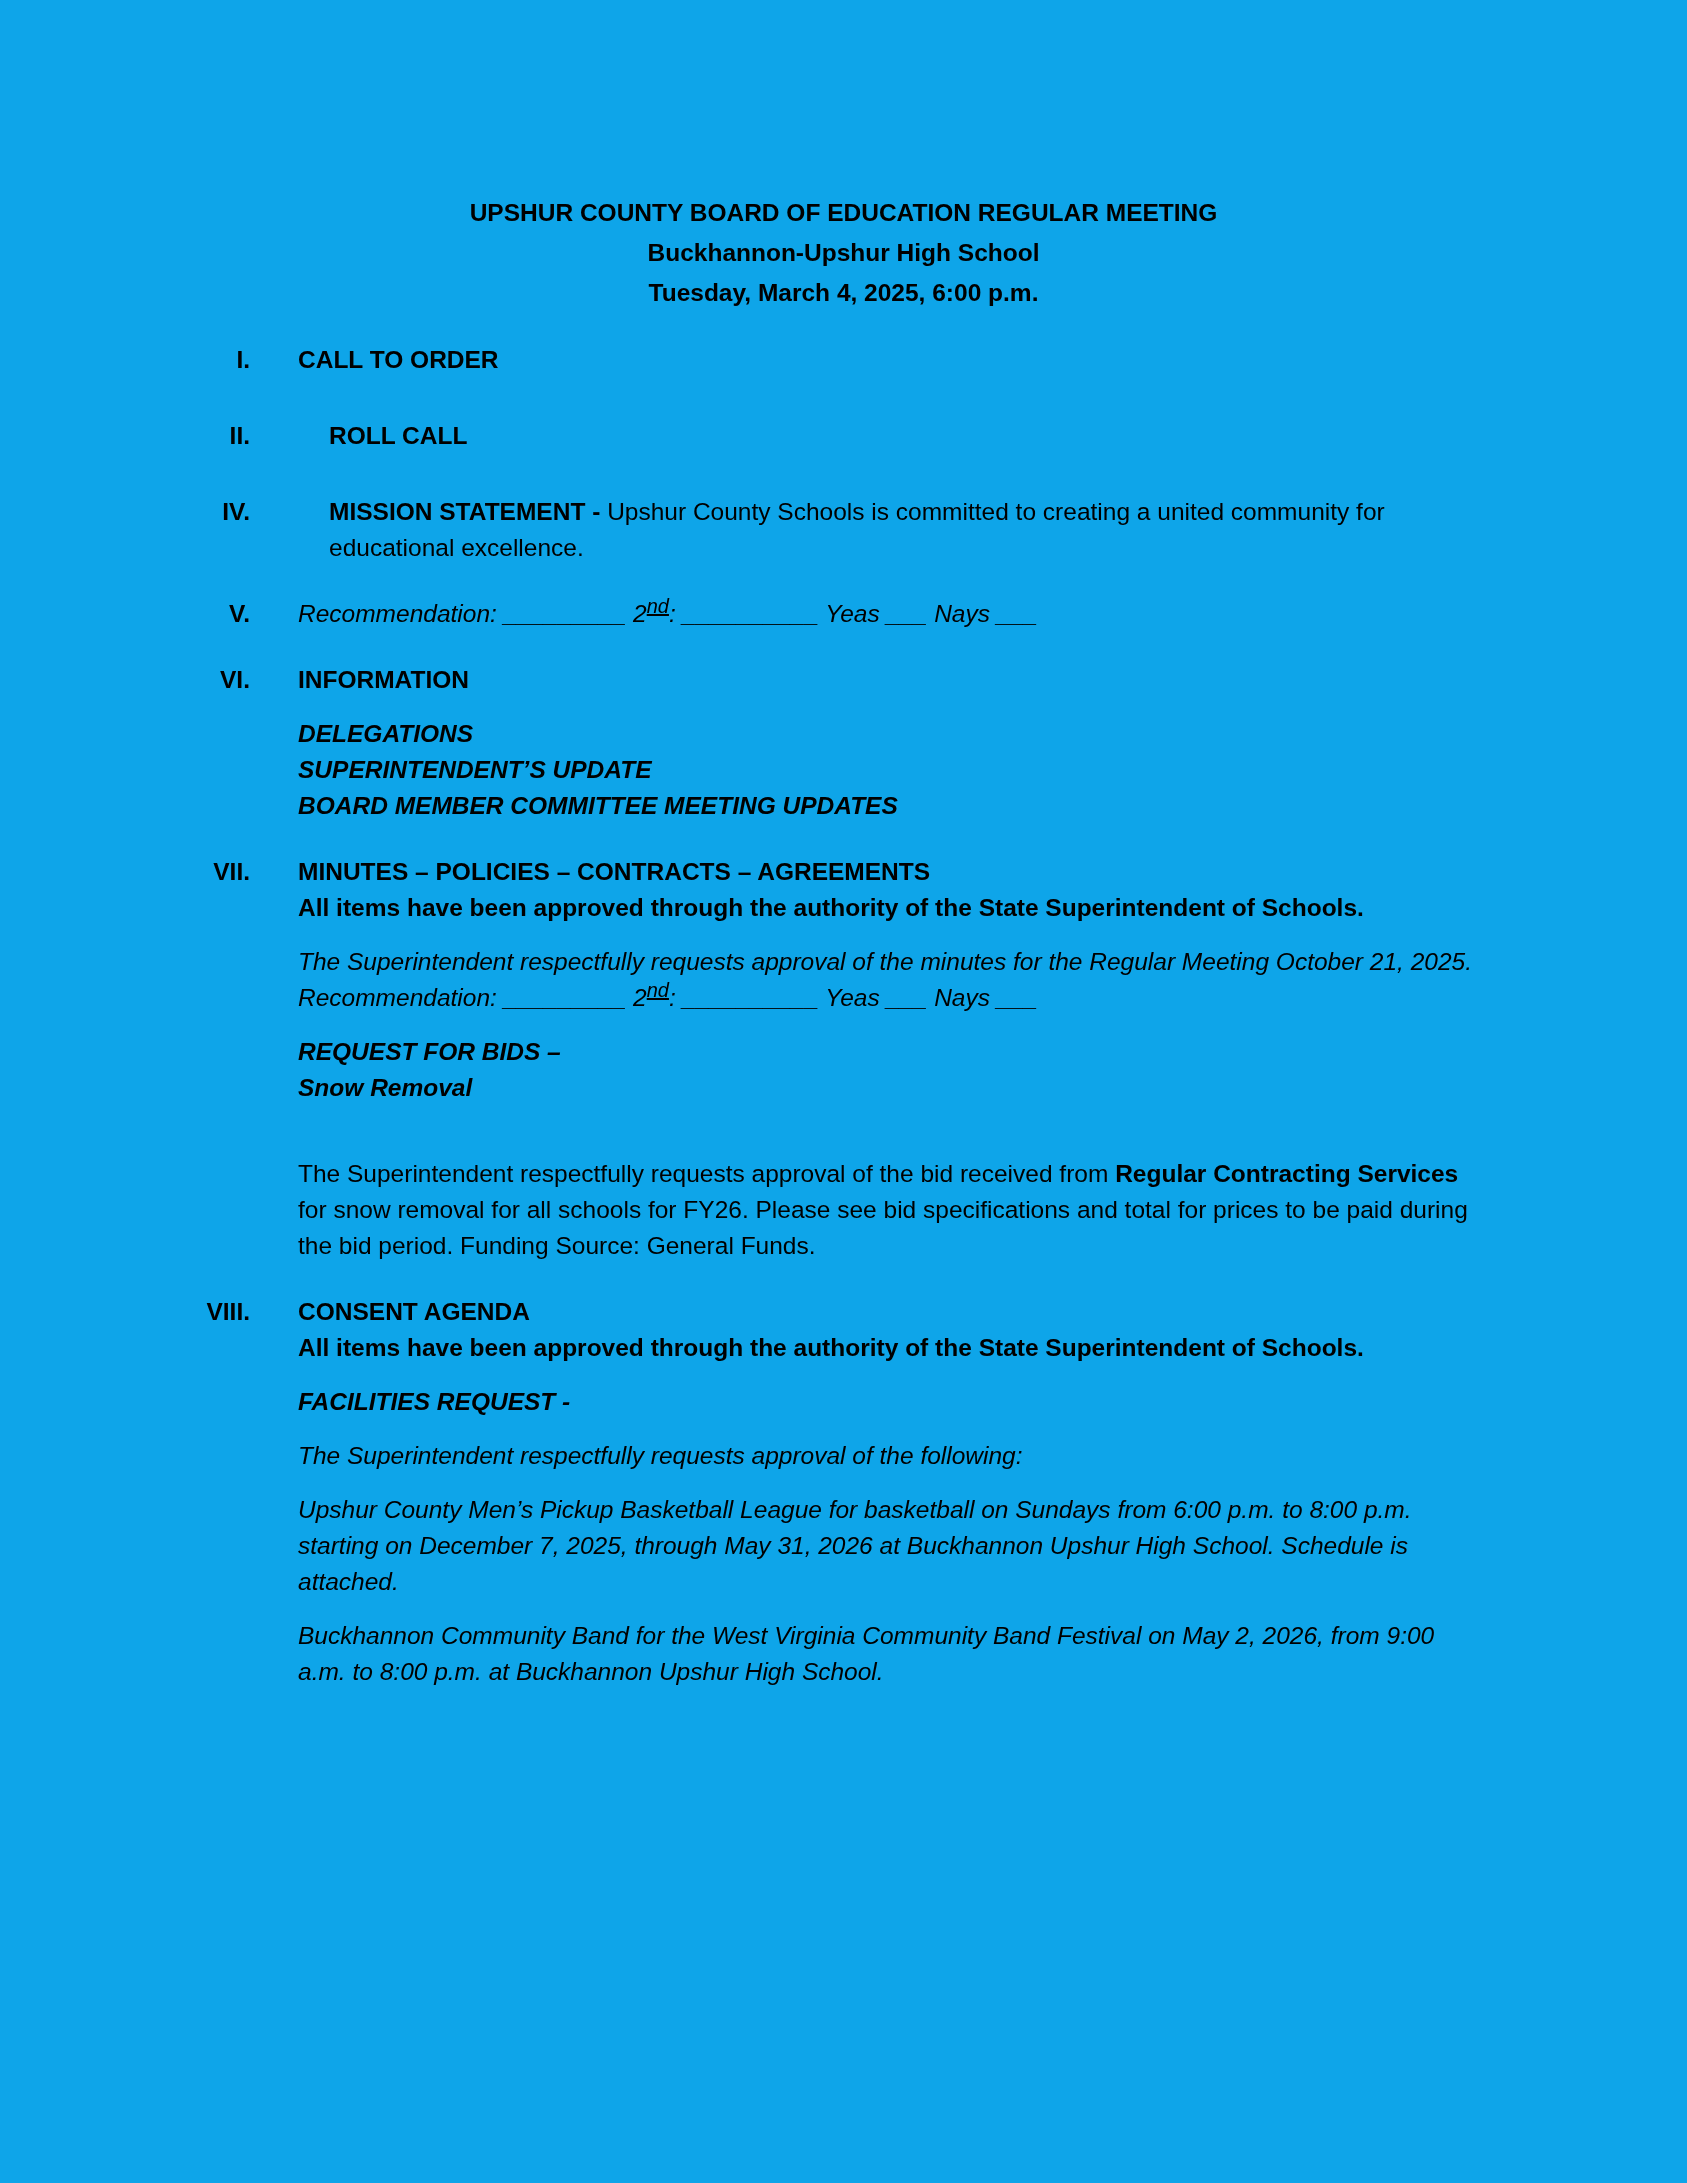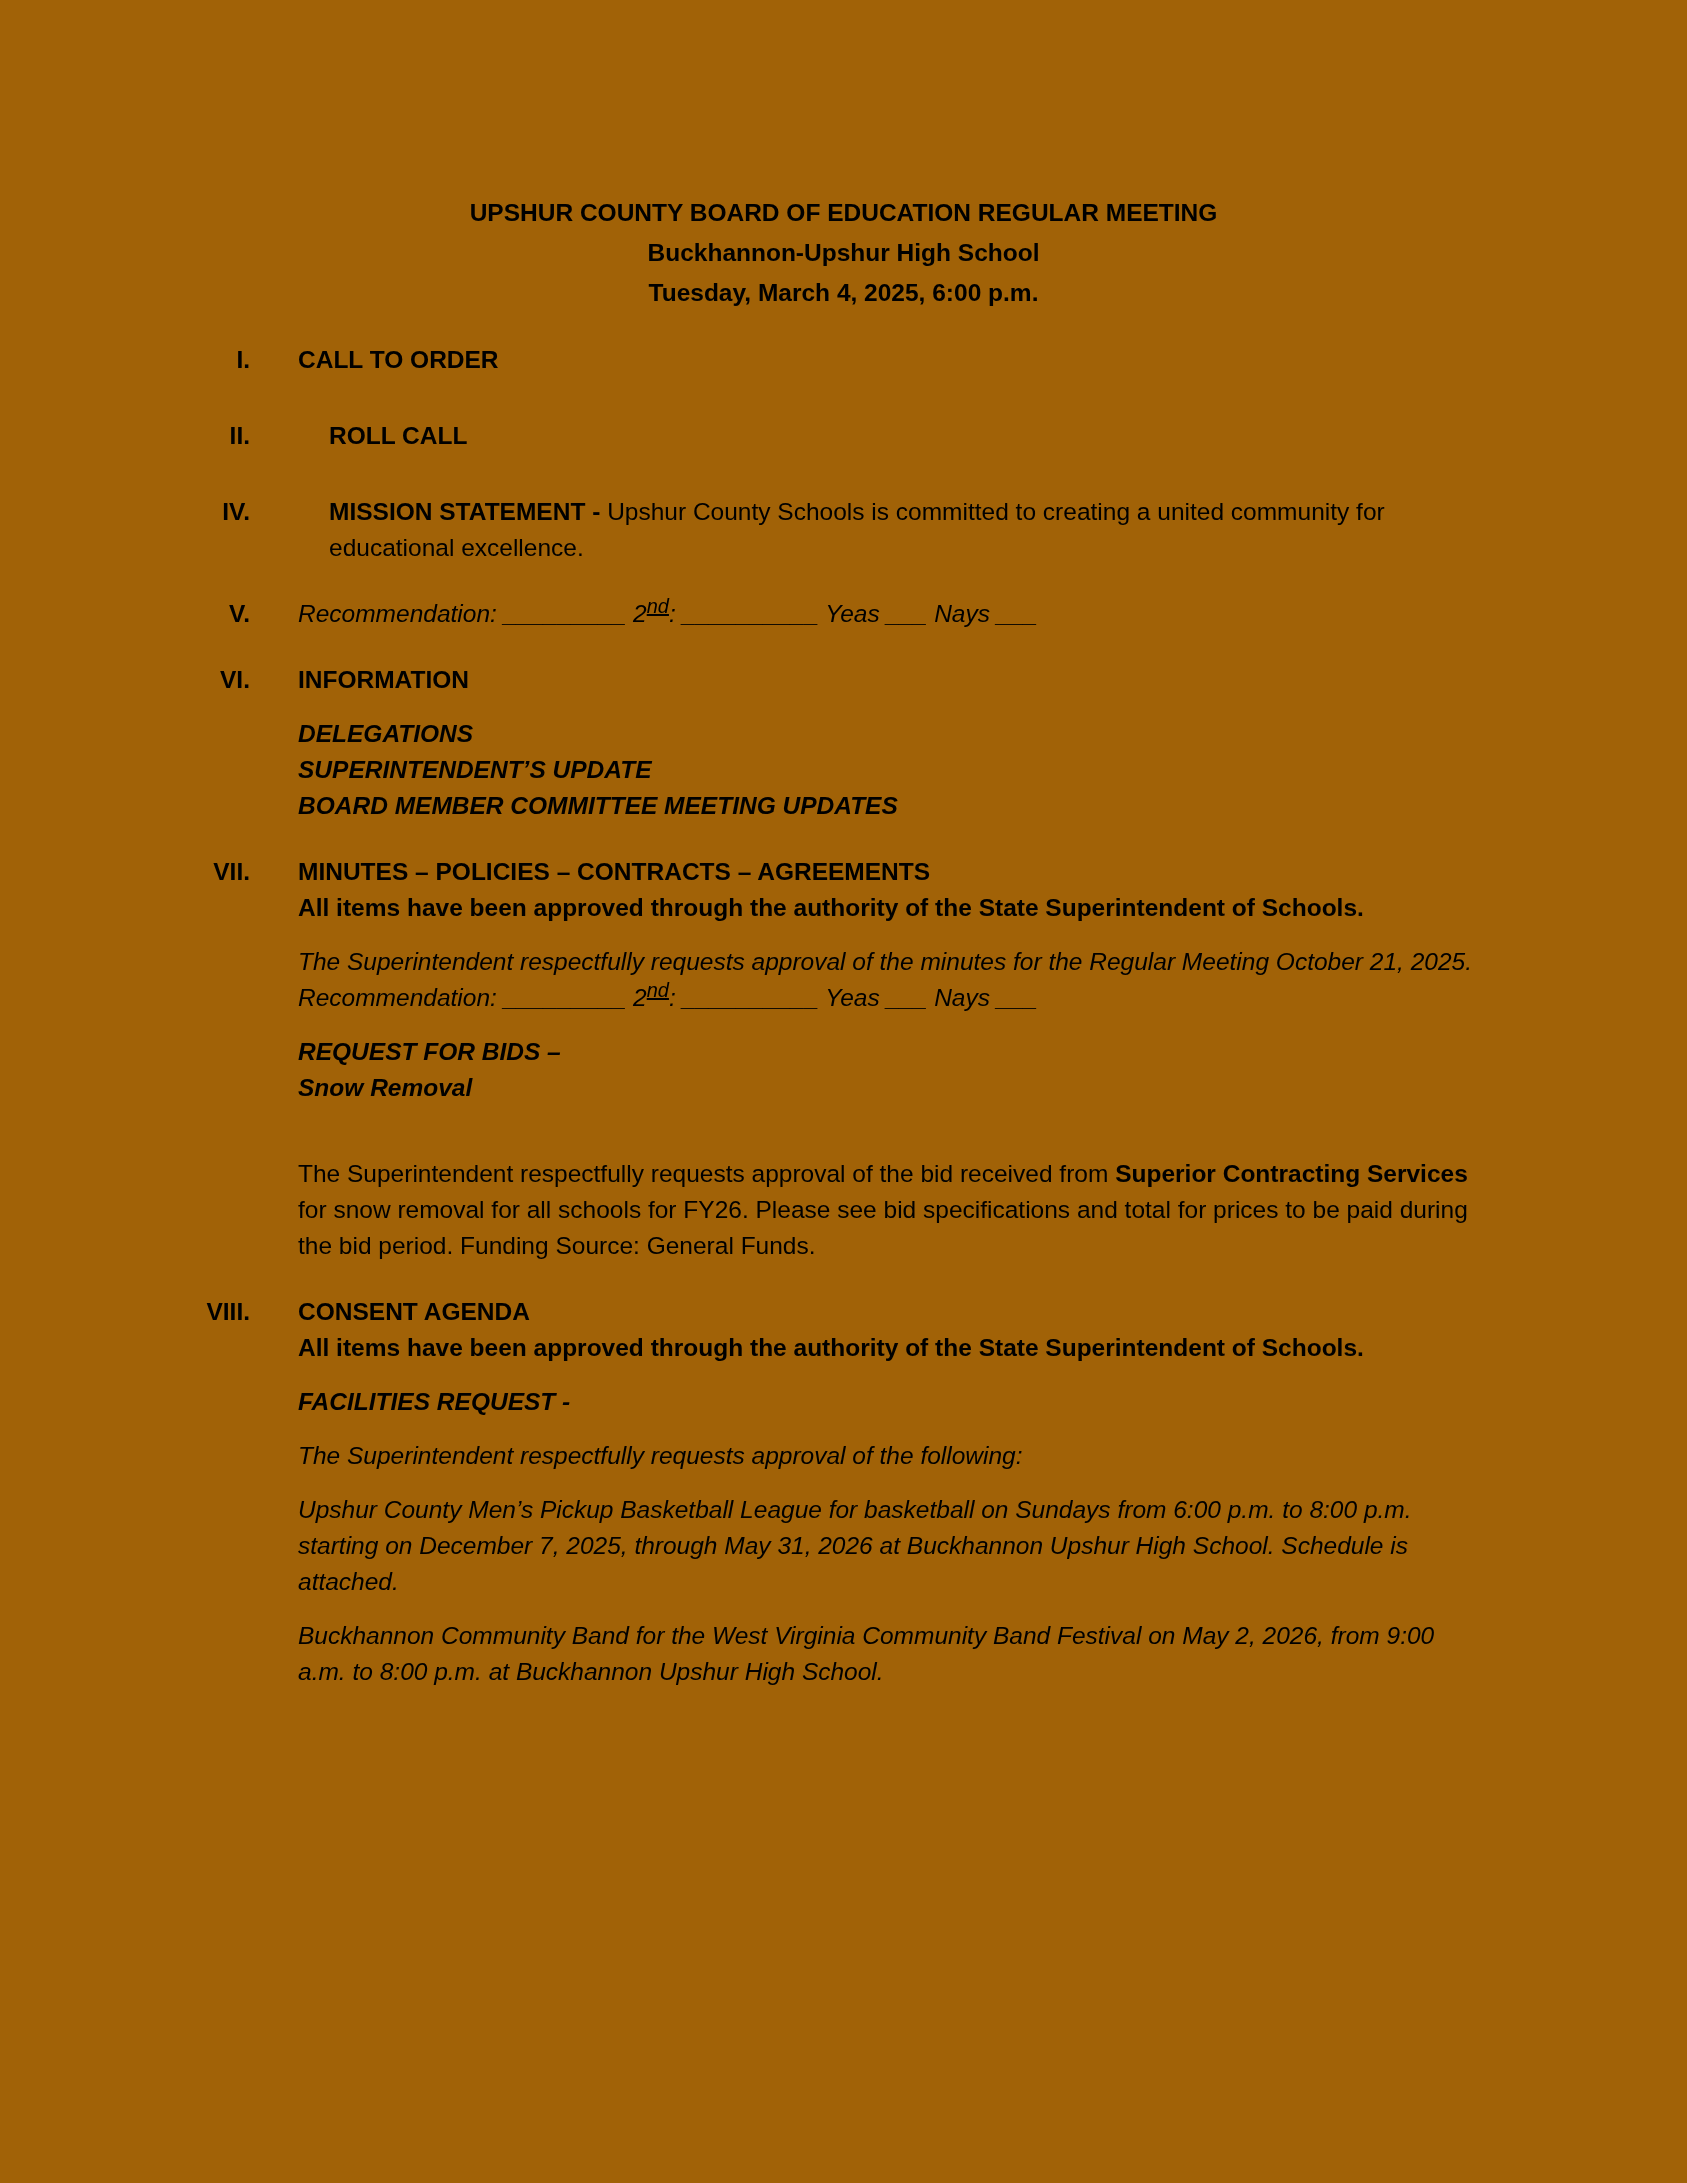--- a/index.html
+++ b/index.html
@@ -1,19 +1,19 @@
 <!DOCTYPE html>
 <html style="font-size:10.6px"><head>
 <meta charset="utf-8">
 <style>
   html,body{margin:0;padding:0;background:#ffffff;}
   .page{
     position:relative;
     width:1687px;height:2183px;
-    background:#a16207;color:#000000;
+    background:#0ea5e9;color:#000000;
     font-family:"Liberation Sans", sans-serif;
     font-size:24.5px;line-height:36px;
     overflow:hidden;
   }
   .title{
     padding-top:193px;
     text-align:center;
     font-weight:700;
     line-height:40px;
   }
@@ -81,21 +81,21 @@
       </div>
       <div class="item">
         <span class="num">VII.</span>
         <div class="content">
           <p><span class="b">MINUTES – POLICIES – CONTRACTS – AGREEMENTS
 All items have been approved through the authority of the State Superintendent of Schools.</span></p>
           <p class="g1"><span>The Superintendent respectfully requests approval of the minutes for the Regular Meeting October 21, 2025.</span></p>
           <p><span class="i">Recommendation: _________ 2</span><sup class="i">nd</sup><span class="i">: __________ Yeas ___ Nays ___</span></p>
           <p class="g1"><span class="b">REQUEST FOR BIDS –
 Snow Removal</span></p>
-          <p class="g2"><span>The Superintendent respectfully requests approval of the bid received from </span><span class="b">Superior Contracting Services</span><span>
+          <p class="g2"><span>The Superintendent respectfully requests approval of the bid received from </span><span class="b">Regular Contracting Services</span><span>
 for snow removal for all schools for FY26. Please see bid specifications and total for prices to be paid during
 the bid period. Funding Source: General Funds.</span></p>
         </div>
       </div>
       <div class="item">
         <span class="num">VIII.</span>
         <div class="content">
           <p><span class="b">CONSENT AGENDA
 All items have been approved through the authority of the State Superintendent of Schools.</span></p>
           <p class="g1"><span class="b">FACILITIES REQUEST -</span></p>

